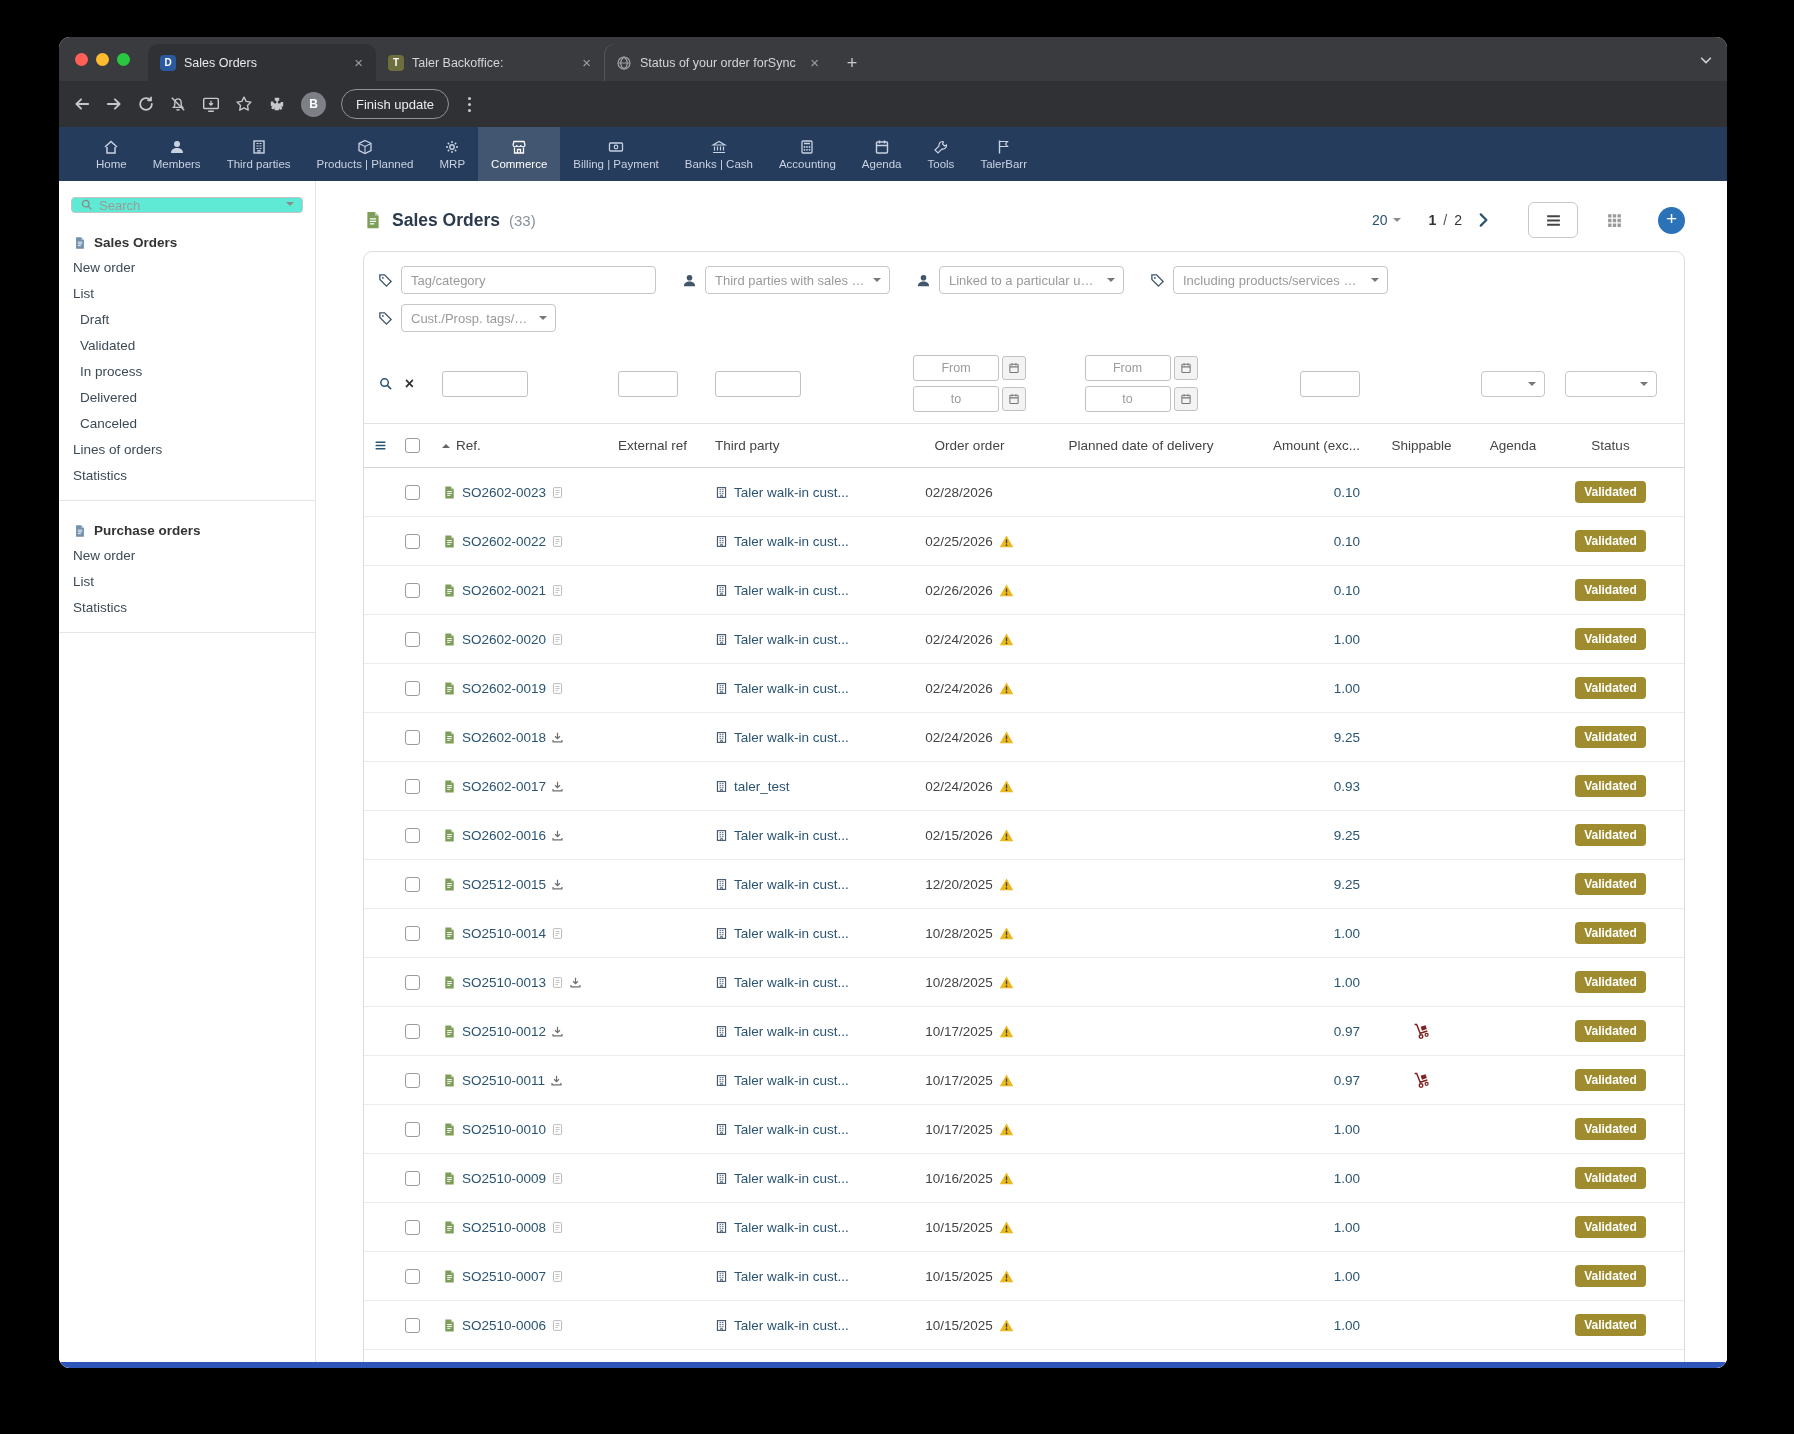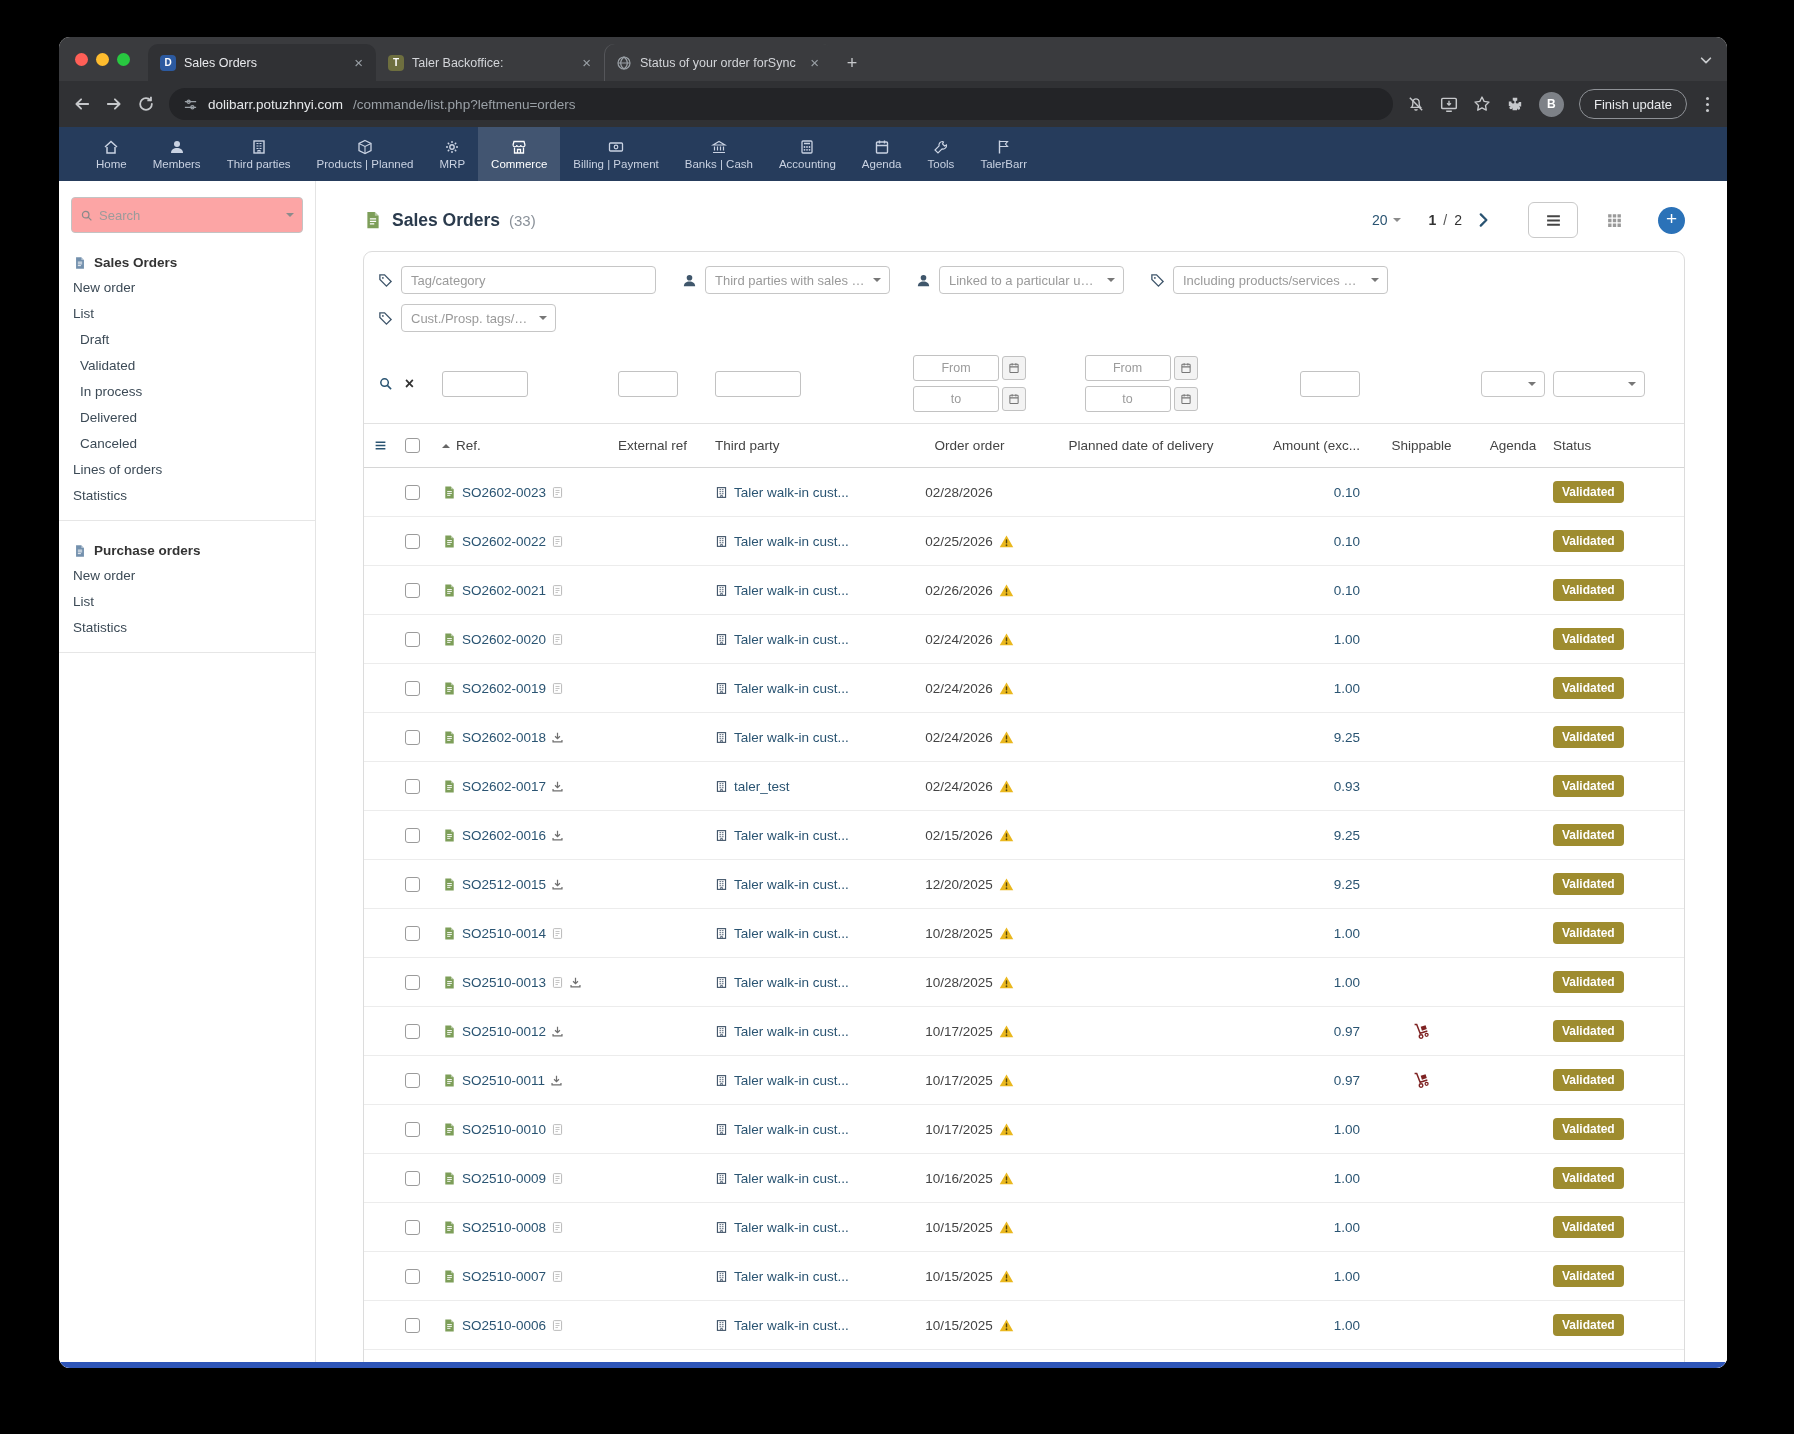--- a/index.html
+++ b/index.html
@@ -56,22 +56,22 @@
   .nav-version{font-size:12.5px;color:#d5dbe8}
   .nav-avatar{width:27px;height:27px;border-radius:50%;background:#cfd5e1;display:flex;align-items:center;justify-content:center}
   .nav-avatar svg{width:16px;height:16px;color:#33475f}
   .nav-user{font-size:13px;color:#eef1f6}
   .caret{display:inline-block;width:0;height:0;border:4px solid transparent;border-top-color:#8b8b8b;margin-top:4px}
   .caret.light{border-top-color:#d5dbe8}
 
   
   .wbody{display:flex;height:1187px;background:#fff}
   .sidebar{width:257px;flex:0 0 257px;border-right:1px solid #e4e4e4;padding-top:14px;font-size:13.5px;color:#3c4a56}
-  .side-search{margin:2px 12px 8px;height:36px;border:1px solid #c3c3c3;border-radius:4px;display:flex;align-items:center;
-    padding:0 8px;gap:6px;background:#fca5a5}
+  .side-search{margin:2px 12px 8px;height:16px;border:1px solid #c3c3c3;border-radius:4px;display:flex;
+    padding:0 8px;gap:6px;background:#5eead4}
   .side-search svg{width:13px;height:13px;color:#8a8a8a}
   .side-search input{flex:1;border:0;outline:0;font-size:13px;color:#555;min-width:0;background:transparent}
   .side-search input::placeholder{color:#9b9b9b}
   .side-title{margin-top:18px;padding:4px 14px;font-weight:bold;color:#333;display:flex;align-items:center;gap:7px}
   .side-title svg{width:14px;height:14px;color:#7390ad}
   .side-item{display:block;padding:5.5px 14px;color:#3c4a56}
   .side-item.ind{padding-left:21px}
   .side-div{border-top:1px solid #e6e6e6;margin:12px 0 0}
 
   .main{flex:1;min-width:0;padding:22px 42px 0 47px;background:#fff}
@@ -106,21 +106,21 @@
   .w255{width:255px}.w215{width:215px}.w185{width:185px}.w155{width:155px}
   .fbreak{flex-basis:100%;height:0}
 
   .grid-row{display:grid;grid-template-columns:32px 32px 190px 97px 186px 137px 206px 126px 103px 80px 1fr;align-items:center}
   .cell{display:flex;align-items:center;min-width:0}
   .span2{grid-column:1/3;justify-content:center;gap:12px}
   .col-ref{padding-left:14px;gap:5px}
   .col-3p{gap:6px}
   .col-od,.col-pd,.col-ship,.col-bill{justify-content:center}
   .col-amt{justify-content:flex-end;padding-right:10px}
-  .col-st{justify-content:flex-start;padding-right:16px}
+  .col-st{justify-content:center;padding-right:16px}
   .col-i{justify-content:center}.col-cb{justify-content:center}
 
   .search-row{padding:9px 0 11px;border-bottom:1px solid #e2e2e2}
   .sr-ic svg{width:15px;height:15px;color:#2a5472;cursor:pointer}
   .xclear{color:#333;font-size:16px;font-weight:bold;cursor:pointer;line-height:1}
   .tinput{height:26px;border:1px solid #c2c2c2;border-radius:3px;font-size:12.5px;padding:0 6px;color:#444;outline:0;background:#fff}
   .tinput::placeholder{color:#9b9b9b}
   .w86{width:86px}.w60{width:60px}.w64{width:64px}.w92{width:92px}
   .vcol{flex-direction:column;gap:5px}
   .dline{display:flex;align-items:center;gap:3px}
@@ -340,27 +340,20 @@
   <div class="toolbar">
     <svg class="tbic">
           <use href="#i-arrow-l"></use>
         </svg>
     <svg class="tbic">
           <use href="#i-arrow-r"></use>
         </svg>
     <svg class="tbic">
           <use href="#i-reload"></use>
         </svg>
-    <div class="urlpill">
-      <svg width="15" height="15" style="color:#9aa0a6">
-            <use href="#i-sliders"></use>
-          </svg>
-      <span class="url-host">dolibarr.potuzhnyi.com</span>
-          <span class="url-path">/commande/list.php?leftmenu=orders</span>
-    </div>
     <div class="tb-right">
       <svg class="tbic">
             <use href="#i-belloff"></use>
           </svg>
       <svg class="tbic">
             <use href="#i-mondl"></use>
           </svg>
       <svg class="tbic">
             <use href="#i-star"></use>
           </svg>

